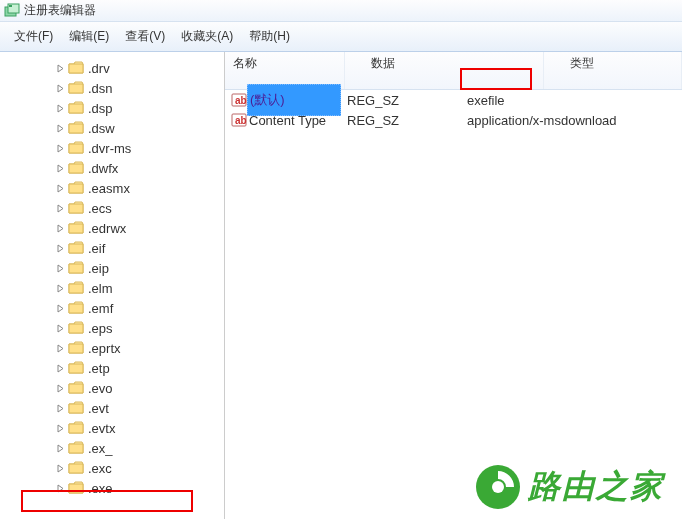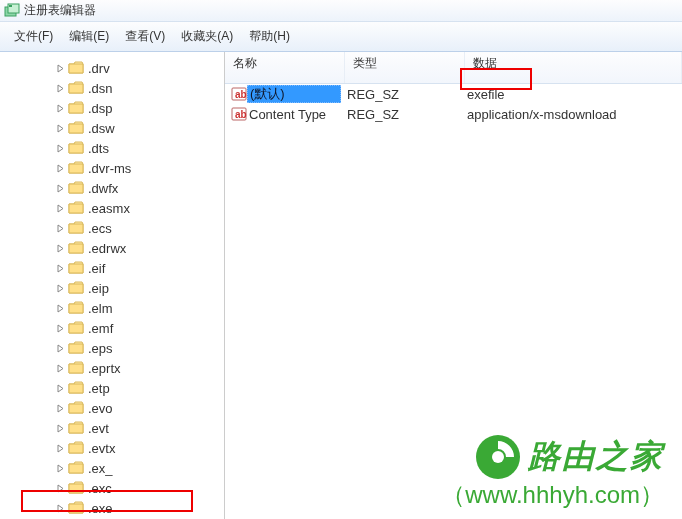--- a/index.html
+++ b/index.html
@@ -17,29 +17,29 @@
     .tree-panel { width: 225px; border-right: 1px solid #ccc; overflow: hidden; background: #fff; padding-top: 6px; }
     .tree-item { display: flex; align-items: center; height: 20px; font-size: 13px; color: #333; white-space: nowrap; }
     .tree-pipe { display: inline-block; width: 18px; text-align: center; color: #999; }
     .tree-expand { display: inline-block; width: 12px; height: 12px; color: #888; margin-right: 2px; text-align: center; font-size: 10px; }
     .tree-expand svg { vertical-align: middle; }
     .tree-folder { width: 16px; height: 14px; margin-right: 4px; }
     .tree-label { font-size: 13px; }
     .tree-highlight { position: absolute; border: 2px solid #e00; left: 21px; top: 490px; width: 172px; height: 22px; pointer-events: none; }
     
     .list-panel { flex: 1; background: #fff; }
-    .list-header { display: flex; height: 32px; background: linear-gradient(to bottom, #fdfdfe, #f2f6fc); border-bottom: 1px solid #d6e2f0; }
+    .list-header { display: flex; height: 38px; background: linear-gradient(to bottom, #fdfdfe, #f2f6fc); border-bottom: 1px solid #d6e2f0; gap: 18px; }
     .list-header-cell { font-size: 12px; color: #333; padding: 3px 8px; border-right: 1px solid #e8eef6; }
     .col-name { width: 120px; }
     .col-type { width: 120px; }
     .col-data { flex: 1; }
     .list-row { display: flex; height: 20px; align-items: center; }
     .list-icon { width: 16px; height: 16px; margin-left: 6px; flex-shrink: 0; }
     .list-cell { font-size: 13px; color: #333; padding: 0 2px; }
-    .list-cell.col-name.sel { background: #3399ff; color: #0f172a; display: inline-flex; align-items: center; height: 18px; padding: 0 6px 0 2px; border: 1px dotted #7fbbff; }
+    .list-cell.col-name.sel { background: #3399ff; color: #4c1d95; display: inline-flex; align-items: center; height: 32px; padding: 0 6px 0 2px; border: 1px dotted #7fbbff; }
     .data-highlight { position: absolute; border: 2px solid #e00; left: 460px; top: 68px; width: 72px; height: 22px; pointer-events: none; }
     
     .watermark { position: absolute; right: 18px; bottom: 8px; text-align: right; pointer-events: none; }
     .wm-top { display: flex; align-items: center; justify-content: flex-end; gap: 6px; font-style: italic; }
     .wm-logo { width: 48px; height: 48px; }
     .wm-text1 { font-size: 32px; font-weight: bold; color: #3aa935; letter-spacing: 2px; }
     .wm-text2 { font-size: 24px; color: #3aa935; margin-top: -2px; }
     .wm-shadow { color: rgba(80,60,60,0.25); position: absolute; right: 18px; bottom: 16px; font-size: 24px; z-index: -1; }
   </style>
 </head>
@@ -122,33 +122,20 @@
         <span class="tree-pipe"></span>
         <span class="tree-pipe"></span>
         <span class="tree-pipe"></span>
         <span class="tree-expand"><svg width="9" height="9" viewBox="0 0 9 9">
             <path d="M2 1 L7 4.5 L2 8 Z" fill="none" stroke="#888" stroke-width="1"></path>
           </svg></span>
         <span class="tree-folder"><svg viewBox="0 0 16 14" width="16" height="14">
             <path d="M1 3 L6 3 L7 1 L14 1 L15 3 L15 12 L1 12 Z" fill="#ffe9a8" stroke="#d9b85a"></path>
             <path d="M1 3 L15 3 L15 12 L1 12 Z" fill="#ffe08a" stroke="#d9b85a"></path>
           </svg></span>
-        <span class="tree-label">.dts</span>
-      </div>
-      <div class="tree-item">
-        <span class="tree-pipe"></span>
-        <span class="tree-pipe"></span>
-        <span class="tree-pipe"></span>
-        <span class="tree-expand"><svg width="9" height="9" viewBox="0 0 9 9">
-            <path d="M2 1 L7 4.5 L2 8 Z" fill="none" stroke="#888" stroke-width="1"></path>
-          </svg></span>
-        <span class="tree-folder"><svg viewBox="0 0 16 14" width="16" height="14">
-            <path d="M1 3 L6 3 L7 1 L14 1 L15 3 L15 12 L1 12 Z" fill="#ffe9a8" stroke="#d9b85a"></path>
-            <path d="M1 3 L15 3 L15 12 L1 12 Z" fill="#ffe08a" stroke="#d9b85a"></path>
-          </svg></span>
         <span class="tree-label">.dvr-ms</span>
       </div>
       <div class="tree-item">
         <span class="tree-pipe"></span>
         <span class="tree-pipe"></span>
         <span class="tree-pipe"></span>
         <span class="tree-expand"><svg width="9" height="9" viewBox="0 0 9 9">
             <path d="M2 1 L7 4.5 L2 8 Z" fill="none" stroke="#888" stroke-width="1"></path>
           </svg></span>
         <span class="tree-folder"><svg viewBox="0 0 16 14" width="16" height="14">
@@ -362,22 +349,22 @@
         <span class="tree-folder"><svg viewBox="0 0 16 14" width="16" height="14">
             <path d="M1 3 L6 3 L7 1 L14 1 L15 3 L15 12 L1 12 Z" fill="#ffe9a8" stroke="#d9b85a"></path>
             <path d="M1 3 L15 3 L15 12 L1 12 Z" fill="#ffe08a" stroke="#d9b85a"></path>
           </svg></span>
         <span class="tree-label">.exe</span>
       </div>
     </div>
   <div class="list-panel">
     <div class="list-header">
       <div class="list-header-cell col-name">名称</div>
+      <div class="list-header-cell col-data">数据</div>
       <div class="list-header-cell col-type">类型</div>
-      <div class="list-header-cell col-data">数据</div>
     </div>
     <div id="list-body">
         <div class="list-row">
           <span class="list-icon"><svg viewBox="0 0 16 16" width="16" height="16">
               <rect x="1" y="2" width="14" height="12" rx="1" fill="#fff" stroke="#bb6666"></rect>
               <text x="4" y="12" font-size="10" fill="#cc3333" font-weight="bold">ab</text>
             </svg></span>
           <span class="list-cell col-name sel" style="width:94px">(默认)</span>
           <span class="list-cell" style="width:120px;padding-left:6px">REG_SZ</span>
           <span class="list-cell" style="padding-left:6px">exefile</span>
@@ -402,15 +389,14 @@
   <div class="wm-top">
     <span class="wm-logo">
       <svg viewBox="0 0 48 48" width="48" height="48">
         <circle cx="24" cy="24" r="22" fill="#3aa935"></circle>
         <path d="M 24 8 A 16 16 0 0 1 40 24 L 32 24 A 8 8 0 0 0 24 16 Z" fill="#fff"></path>
         <circle cx="24" cy="24" r="6" fill="#fff"></circle>
       </svg>
     </span>
     <span class="wm-text1">路由之家</span>
   </div>
-  <div class="wm-text2">（www.hhhyh.com）</div>
 </div>
 <div class="wm-shadow">路由网</div>
 
 </body></html>

